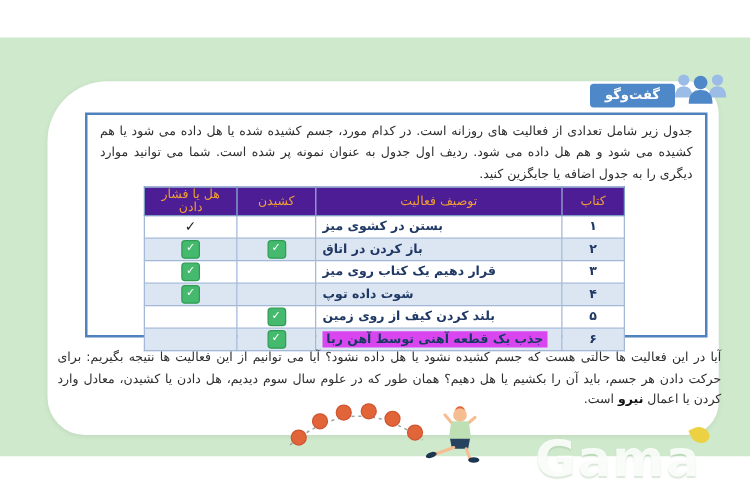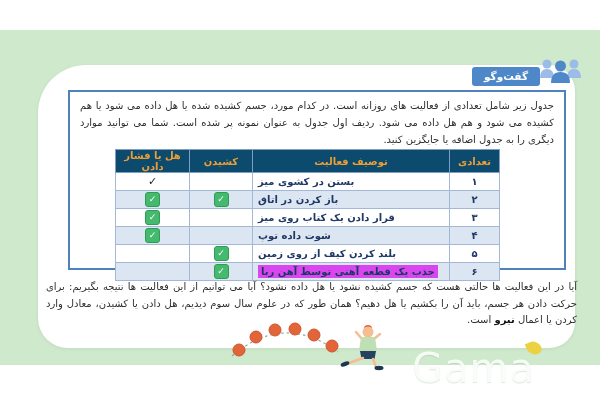--- a/index.html
+++ b/index.html
@@ -11,38 +11,38 @@
   .badge{position:absolute;left:472px;top:67px;width:68px;height:19px;background:#4e88c9;
          border-radius:3px;color:#fff;font-size:10.5px;font-weight:bold;text-align:center;
          line-height:19px;direction:rtl;}
   .people-icon{position:absolute;left:538px;top:54px;width:45px;height:35px;}
   .intro-box{position:absolute;left:68px;top:90px;width:498px;height:180px;box-sizing:border-box;
              border:2px solid #4f81bd;background:#fff;}
   .intro-text{direction:rtl;text-align:justify;font-size:10px;line-height:17px;color:#2e2e2e;
               padding:5px 10px 0 10px;}
   .activity-table{position:absolute;left:45px;top:57px;width:384px;border-collapse:collapse;
                   table-layout:fixed;font-size:10px;direction:rtl;}
-  .activity-table th{background:#0c4a6e;color:#ef9e35;font-size:10px;font-weight:bold;height:20px;
+  .activity-table th{background:#4c1d95;color:#ef9e35;font-size:10px;font-weight:normal;height:20px;
                      border:1px solid #7d9cc6;padding:0 3px;text-align:center;}
   .activity-table td{border:1px solid #a3b8d7;height:17px;padding:0 5px;color:#1f3864;
                      font-weight:bold;background:#fff;}
   tr.alt td{background:#dce6f2;}
   .c-num{text-align:center;}
   .c-act{text-align:left;}
   .c-chk{text-align:center;}
   .chk{display:inline-block;width:13px;height:13px;background:#45ba6e;border:1px solid #2f9c55;
        border-radius:3px;color:#fff;font-size:9px;line-height:13px;font-weight:bold;
        vertical-align:middle;text-align:center;}
   .plainchk{color:#222;font-size:11px;font-weight:normal;}
   .hl{background:#d946ef;padding:1px 3px;color:#16395f;}
   .question{position:absolute;left:42px;top:275px;width:531px;margin:4px;direction:rtl;
             text-align:justify;font-size:10px;line-height:16.5px;color:#2e2e2e;}
   .question b{color:#111;}
   .kick-illustration{position:absolute;left:226px;top:322px;width:178px;height:50px;}
-  .gama{position:absolute;left:412px;top:344px;font-size:40px;font-weight:normal;
+  .gama{position:absolute;left:428px;top:344px;font-size:40px;font-weight:bold;
         color:rgba(255,255,255,.85);letter-spacing:1px;line-height:48px;
         text-shadow:0 1px 1px rgba(150,190,150,.35);}
   .leaf{position:absolute;right:-6px;top:-3px;width:14px;height:14px;background:#ecd243;
         border-radius:0 70% 40% 70%;transform:rotate(-25deg);}
 </style>
 </head>
 <body>
 
 <div class="page">
 
@@ -64,42 +64,42 @@
     <div class="intro-text">جدول زیر شامل تعدادی از فعالیت های روزانه است. در کدام مورد، جسم کشیده شده یا هل داده می شود یا هم کشیده می شود و هم هل داده می شود. ردیف اول جدول به عنوان نمونه پر شده است. شما می توانید موارد دیگری را به جدول اضافه یا جایگزین کنید.</div>
     <table class="activity-table">
       <colgroup id="cols">
           <col style="width: 50px;">
           <col style="width: 197px;">
           <col style="width: 63px;">
           <col style="width: 74px;">
         </colgroup>
       <thead>
           <tr id="head-row">
-            <th>تعدادی</th>
+            <th>کتاب</th>
             <th>توصیف فعالیت</th>
             <th>کشیدن</th>
             <th>هل یا فشار دادن</th>
           </tr>
         </thead>
       <tbody id="body-rows">
           <tr>
             <td class="c-num">۱</td>
             <td class="c-act">بستن در کشوی میز</td>
             <td class="c-chk"></td>
             <td class="c-chk"><span class="plainchk">✓</span></td>
           </tr>
           <tr class="alt">
             <td class="c-num">۲</td>
             <td class="c-act">باز کردن در اتاق</td>
             <td class="c-chk"><span class="chk">✓</span></td>
             <td class="c-chk"><span class="chk">✓</span></td>
           </tr>
           <tr>
             <td class="c-num">۳</td>
-            <td class="c-act">قرار دادن یک کتاب روی میز</td>
+            <td class="c-act">قرار دهیم یک کتاب روی میز</td>
             <td class="c-chk"></td>
             <td class="c-chk"><span class="chk">✓</span></td>
           </tr>
           <tr class="alt">
             <td class="c-num">۴</td>
             <td class="c-act">شوت داده توپ</td>
             <td class="c-chk"></td>
             <td class="c-chk"><span class="chk">✓</span></td>
           </tr>
           <tr>

